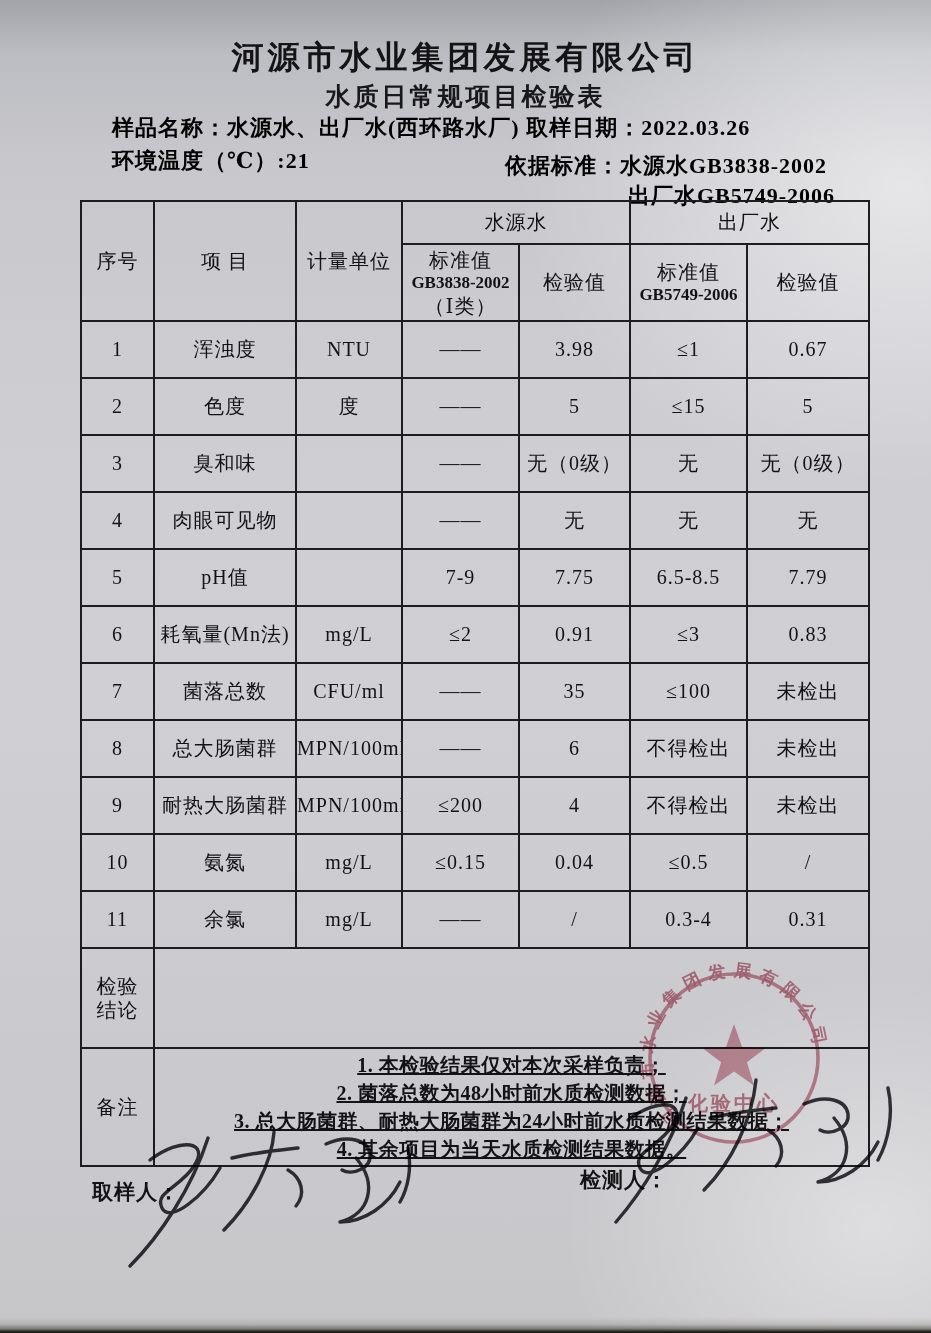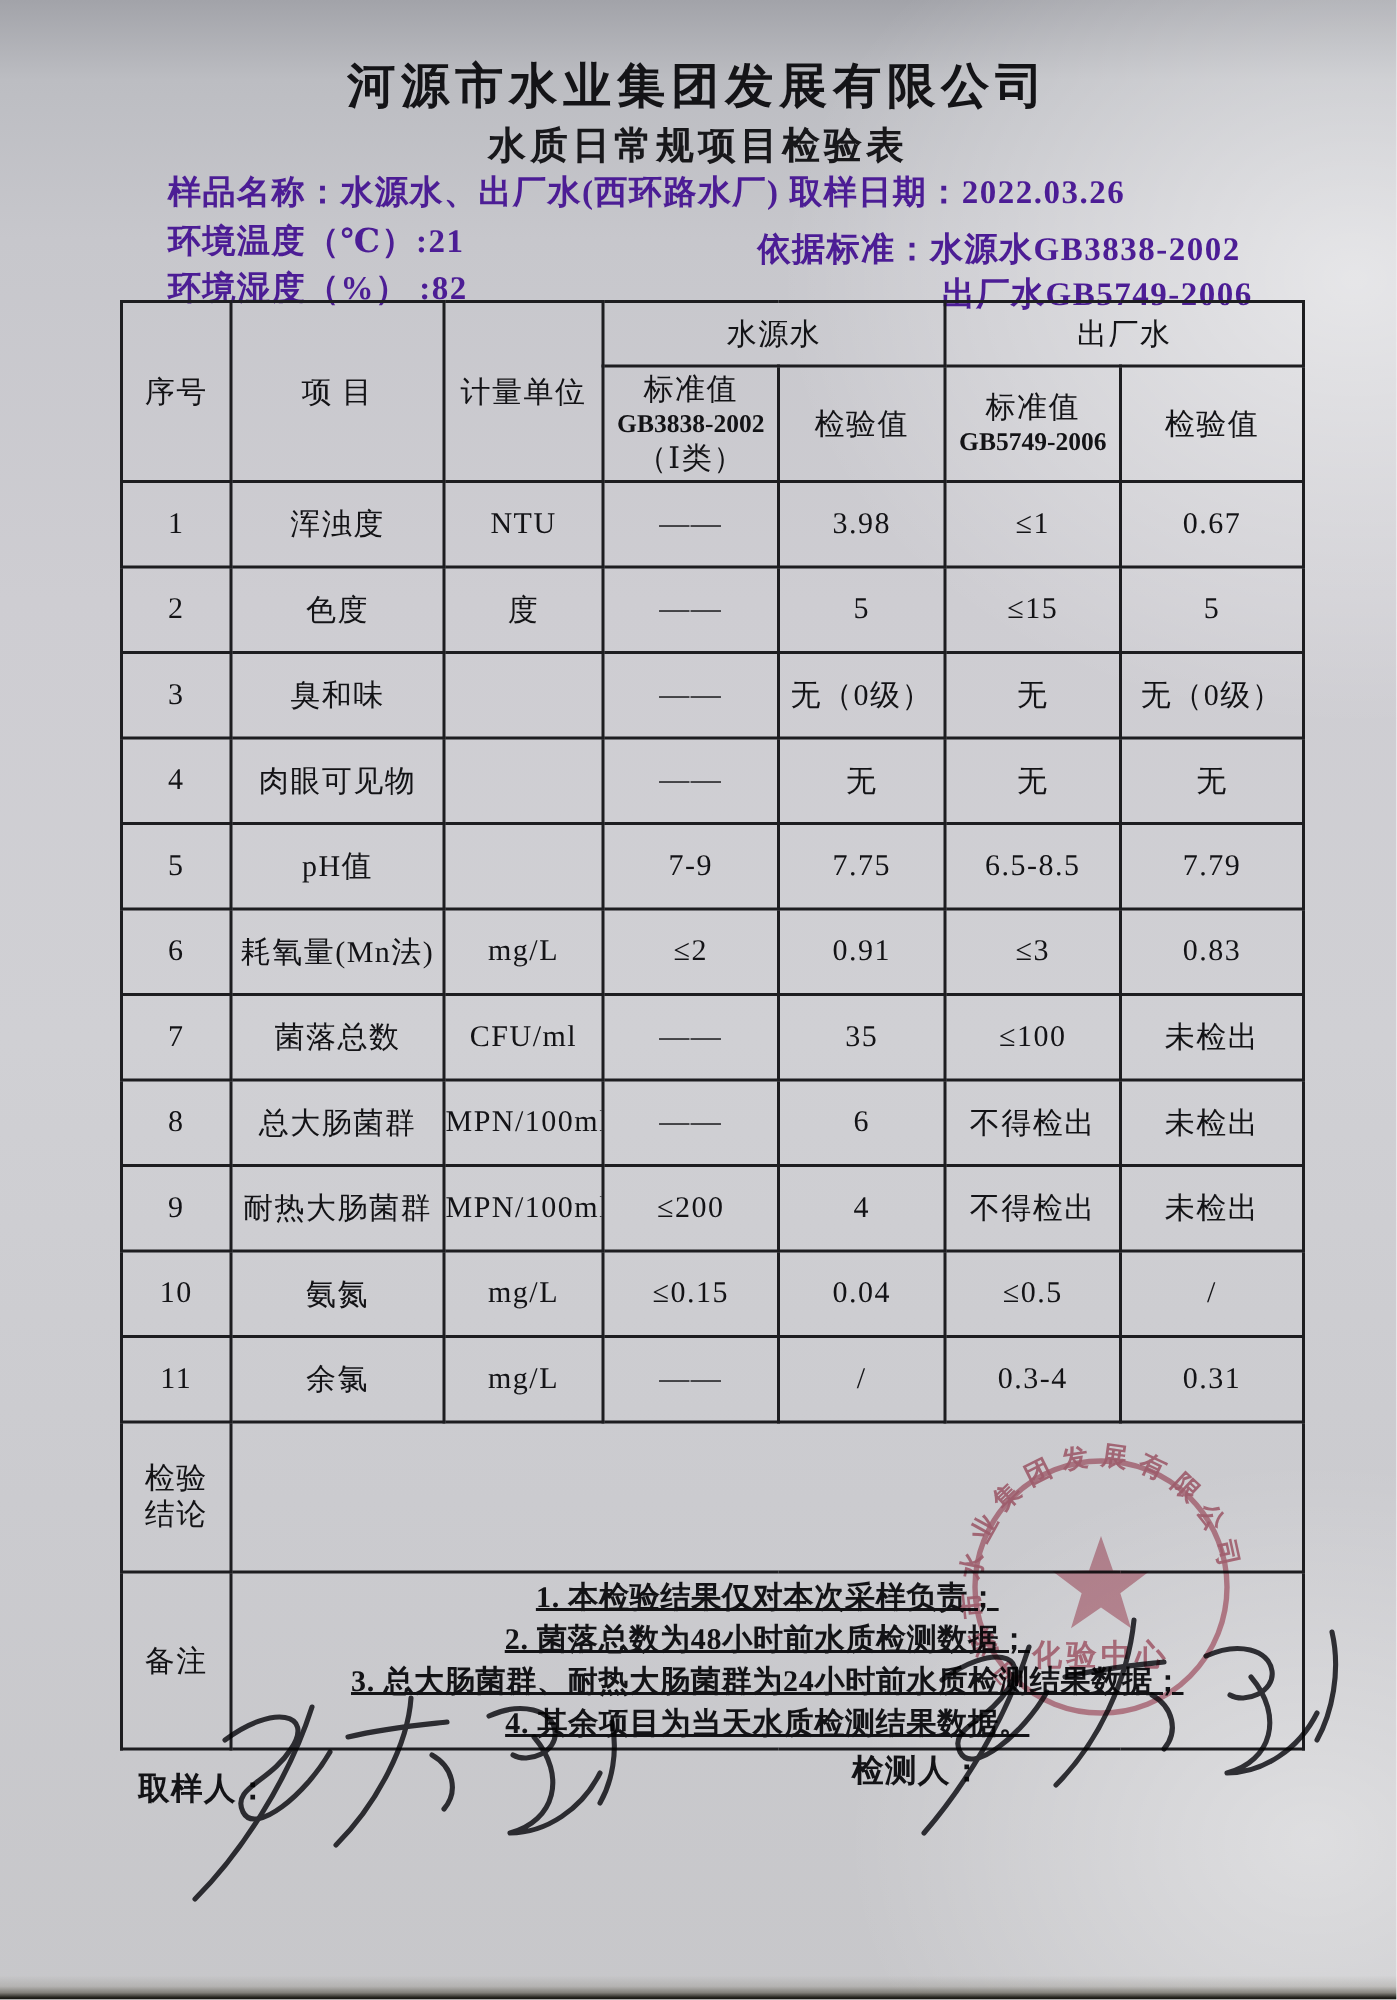--- a/index.html
+++ b/index.html
@@ -13,21 +13,21 @@
       linear-gradient(180deg,#a2a3a9 0%,#bcbdc2 4%,#c7c7cc 12%,#cecdd2 30%,#d0d0d4 52%,#cbcbcf 75%,#c7c7ca 100%);
   }
   .sheet{position:absolute;inset:0;}
   .bottom-edge{position:absolute;left:0;right:0;bottom:0;height:16px;
     background:linear-gradient(180deg,rgba(90,84,66,0) 0%,rgba(96,90,70,0.18) 45%,rgba(72,68,54,0.55) 72%,#23221c 92%,#14140f 100%);}
   .title{position:absolute;left:0;top:36px;width:931px;text-align:center;
     font-size:32px;font-weight:700;letter-spacing:4px;color:#141417;
     font-family:"Liberation Sans","DejaVu Sans",sans-serif;}
   .subtitle{position:absolute;left:0;top:80px;width:931px;text-align:center;
     font-size:25px;font-weight:700;letter-spacing:3px;color:#18181b;}
-  .info{position:absolute;font-size:22px;font-weight:600;letter-spacing:1px;white-space:nowrap;color:#4c1d95;}
+  .info{position:absolute;font-size:22px;font-weight:600;letter-spacing:1px;white-space:nowrap;color:#000000;}
   #info-sample{left:112px;top:113px;}
   #info-temp{left:112px;top:146px;}
   #info-humidity{left:112px;top:177px;}
   #info-standard{left:505px;top:151px;}
   #info-standard2{left:628px;top:181px;}
 
   table.results{position:absolute;left:80px;top:200px;width:788px;
     border-collapse:collapse;table-layout:fixed;}
   table.results td,table.results th{
     border:2px solid #1d1d20;padding:0;text-align:center;vertical-align:middle;
@@ -39,38 +39,37 @@
   .subsmall{display:block;font-size:17px;letter-spacing:0;font-weight:600;line-height:22px;}
   .subline{display:block;line-height:24px;}
   td.data-cell{height:55px;}
   td.item-cell{text-align:left;padding-left:10px;letter-spacing:1px;}
   td.concl-label{height:98px;font-weight:600;font-size:21px;letter-spacing:2px;line-height:30px;}
   td.remark-label{height:116px;font-weight:600;font-size:21px;letter-spacing:2px;margin-top:24px;}
   td.remarks-cell{text-align:left;vertical-align:middle;padding:4px 6px 4px 8px;}
   .remark-line{font-size:20px;line-height:28px;font-weight:600;letter-spacing:0.5px;white-space:nowrap;text-decoration:underline;}
   .sig-label{position:absolute;font-size:21px;font-weight:600;letter-spacing:1px;color:#131316;}
   #sampler-label{left:92px;top:1178px;}
-  #tester-label{left:568px;top:1166px;}
+  #tester-label{left:580px;top:1166px;}
   .stamp{position:absolute;left:636px;top:960px;width:196px;height:196px;
     mix-blend-mode:multiply;opacity:0.88;filter:blur(0.4px);}
   .signature{position:absolute;mix-blend-mode:multiply;}
   #sig-sampler{left:112px;top:1118px;}
   #sig-tester{left:590px;top:1058px;}
 </style>
 </head>
 <body>
 
 <div class="sheet">
 
   <div class="title">河源市水业集团发展有限公司</div>
   <div class="subtitle">水质日常规项目检验表</div>
 
   <div class="info" id="info-sample">样品名称：水源水、出厂水(西环路水厂) 取样日期：2022.03.26</div>
   <div class="info" id="info-temp">环境温度（℃）:21</div>
-  <div class="info" id="info-humidity">环境湿度（%） :82</div>
   <div class="info" id="info-standard">依据标准：水源水GB3838-2002</div>
   <div class="info" id="info-standard2">出厂水GB5749-2006</div>
 
   <table class="results">
     <colgroup>
       <col style="width:73px">
         <col style="width:142px">
         <col style="width:106px">
       <col style="width:117px">
         <col style="width:111px">

